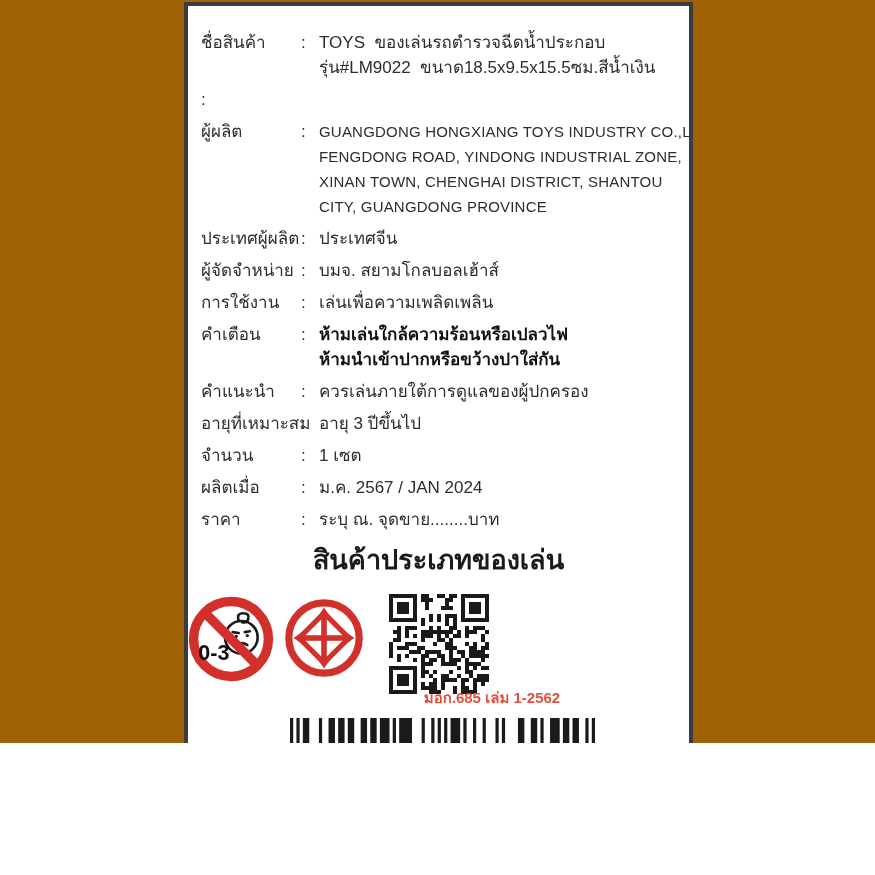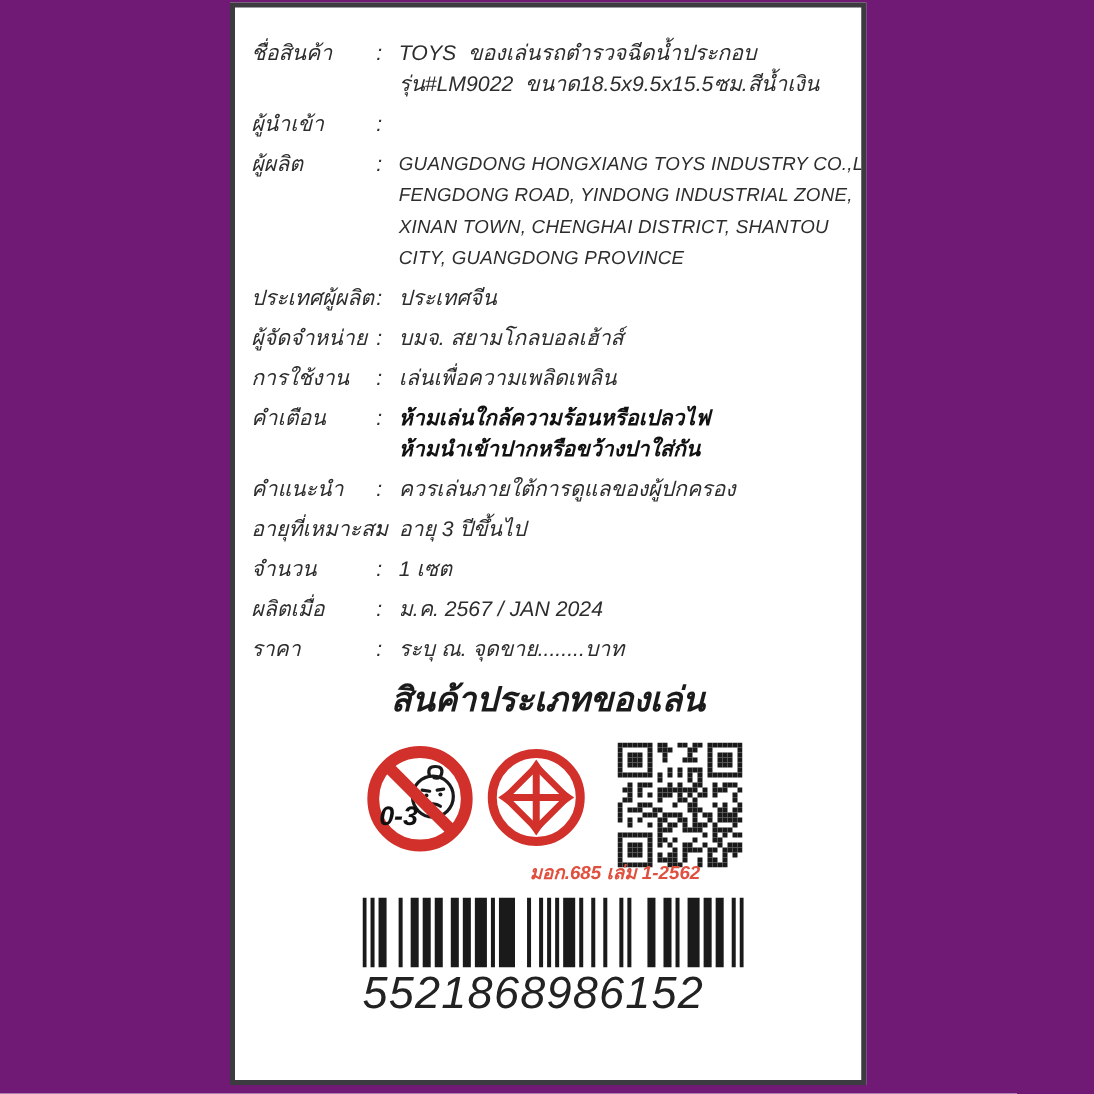--- a/index.html
+++ b/index.html
@@ -1,36 +1,36 @@
 <!DOCTYPE html>
 <html><head>
 <meta charset="utf-8">
 <style>
   * { margin:0; padding:0; box-sizing:border-box; }
   html,body { width:875px; height:875px; background:#ffffff;
     font-family:"Liberation Sans","DejaVu Sans",sans-serif; }
-  .page { width:875px; height:875px; background:#701a75; position:relative; overflow:hidden;font-style:italic; }
+  .page { width:875px; height:743px; background:#a16207; position:relative; overflow:hidden; }
   .sticker {
     position:absolute; left:184px; top:2px; width:509px; height:866px;
     background:#ffffff; border:4px solid #3c3c40; overflow:hidden;
   }
   .rows { padding:24px 8px 0 13px; color:#2d2d2d; font-size:17px; line-height:25px; }
   .row { display:flex; margin-bottom:7px; }
   .lbl { width:100px; flex:none; white-space:nowrap; }
   .colon { width:18px; flex:none; }
   .val { flex:1; white-space:pre; }
   .row.latin .val { font-size:15px; letter-spacing:0.2px; line-height:25px; }
   .row.bold-val .val { font-weight:bold; color:#111; }
   .heading {
     margin-top:12px; text-align:center; font-weight:bold; color:#1b1b1b;
     font-size:27px; line-height:32px;
   }
   .marks {
     position:relative; margin-top:18px; height:112px;
-    display:flex; align-items:flex-start; padding-left:105px;
+    display:flex; align-items:flex-start; 
   }
   .icon-prohibit { width:86px; height:86px; flex:none; margin-top:2px; }
   .icon-tis { width:80px; height:80px; flex:none; margin-left:10px; margin-top:4px; }
   .qr { width:100px; height:100px; flex:none; margin-left:25px; }
   .tis-text {
     position:absolute; left:204px; top:92px; width:200px;
     color:#e0503f; font-weight:bold; font-size:15px; text-align:center; white-space:nowrap;
   }
   .barcode-wrap { margin-top:12px; width:305px; margin-left:102px; text-align:left; }
   .barcode { display:block; width:305px; height:56px; }
@@ -46,21 +46,20 @@
   <div class="sticker">
 
     <div class="rows">
       <div class="row">
         <span class="lbl">ชื่อสินค้า</span>
         <span class="colon">:</span>
         <span class="val">TOYS  ของเล่นรถตำรวจฉีดน้ำประกอบ
 รุ่น#LM9022  ขนาด18.5x9.5x15.5ซม.สีน้ำเงิน</span>
       </div>
       <div class="row">
-        <span class="lbl">ผู้นำเข้า</span>
         <span class="colon">:</span>
       </div>
       <div class="row latin">
         <span class="lbl">ผู้ผลิต</span>
         <span class="colon">:</span>
         <span class="val">GUANGDONG HONGXIANG TOYS INDUSTRY CO.,LTD.
 FENGDONG ROAD, YINDONG INDUSTRIAL ZONE,
 XINAN TOWN, CHENGHAI DISTRICT, SHANTOU
 CITY, GUANGDONG PROVINCE</span>
       </div>

